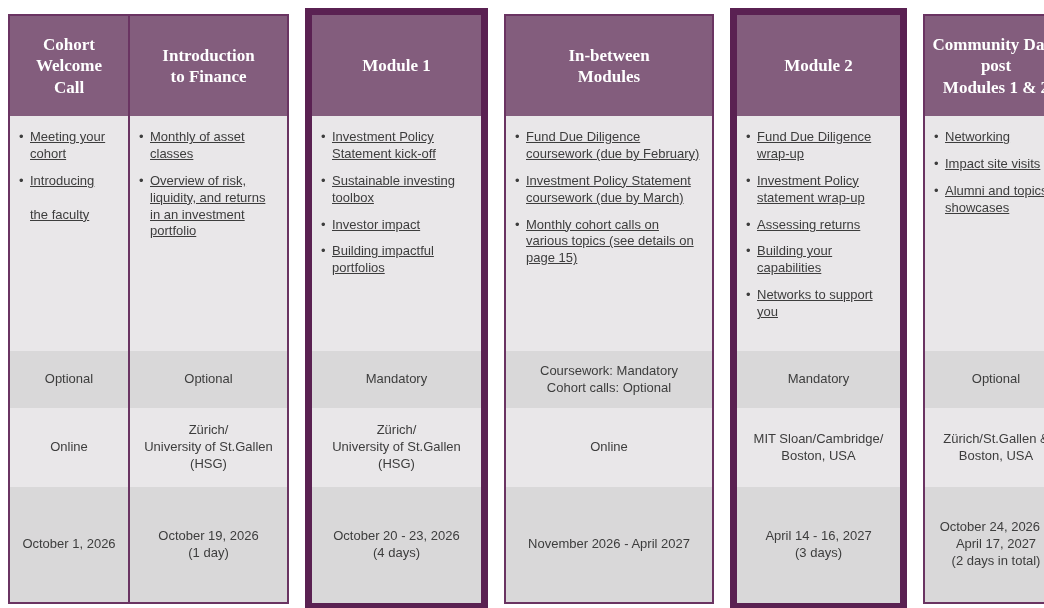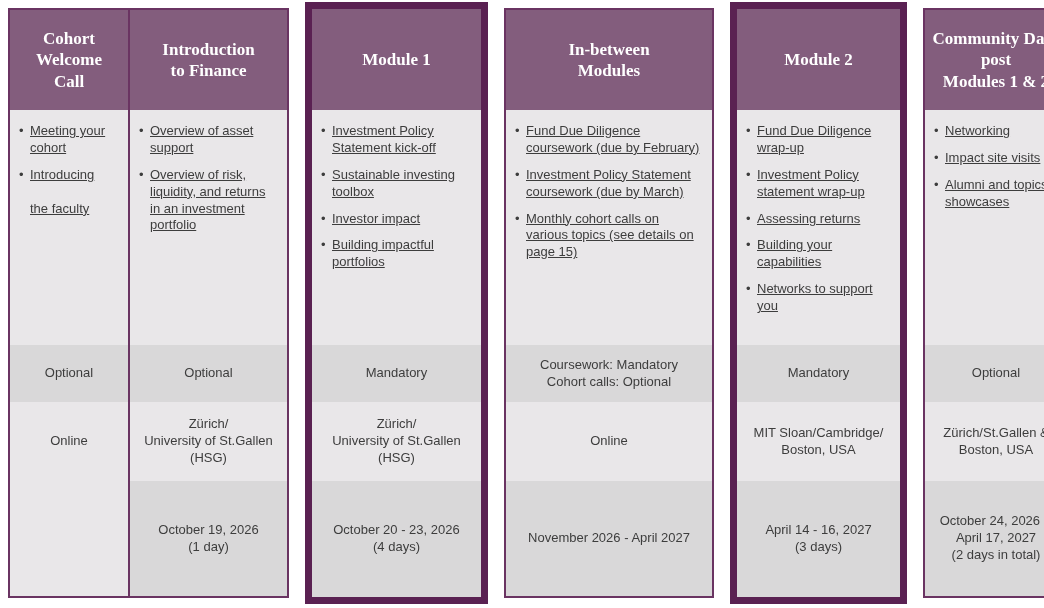--- a/index.html
+++ b/index.html
@@ -1,20 +1,20 @@
 <!DOCTYPE html>
 <html style="--header-bg: #835d7d; --highlight-border: #5a2152; --grid-border: #6a3462; --row-light: #e9e7e9; --row-dark: #d9d8d9; --body-text: #3d3d3d;"><head>
 <meta charset="utf-8">
 <style>
   html,body{margin:0;padding:0;background:#ffffff;}
   .canvas{
     position:relative;width:1044px;height:608px;background:#ffffff;
     font-family:"Liberation Sans",sans-serif;overflow:hidden;
   }
-  .row{display:flex;align-items:flex-end;padding:8px 8px 0 8px;}
+  .row{display:flex;align-items:flex-end;padding:14px 8px 0 8px;}
   .col{
     box-sizing:border-box;height:590px;background:var(--row-light,#e9e7e9);
     border:2px solid var(--grid-border,#6a3462);
     display:flex;flex-direction:column;flex:0 0 auto;
   }
   .col.module{
     border:7px solid var(--highlight-border,#5a2152);
     height:602px;margin:-6px 16px;
   }
   .col-1{width:122px}
@@ -62,27 +62,30 @@
 
 the faculty</li>
           </ul>
     </div>
     <div class="sec-status">
       <span class="cell-text">Optional</span>
     </div>
     <div class="sec-location">
       <span class="cell-text">Online</span>
     </div>
+    <div class="sec-dates">
+      <span class="cell-text">October 1, 2026</span>
+    </div>
   </div>
       <div class="col col-2">
     <div class="sec-header">Introduction
 to Finance</div>
     <div class="sec-bullets">
       <ul>
-            <li>Overview of asset support</li>
+            <li>Monthly of asset classes</li>
             <li>Overview of risk, liquidity, and returns in an investment portfolio</li>
           </ul>
     </div>
     <div class="sec-status">
       <span class="cell-text">Optional</span>
     </div>
     <div class="sec-location">
       <span class="cell-text">Zürich/
 University of St.Gallen
 (HSG)</span>

